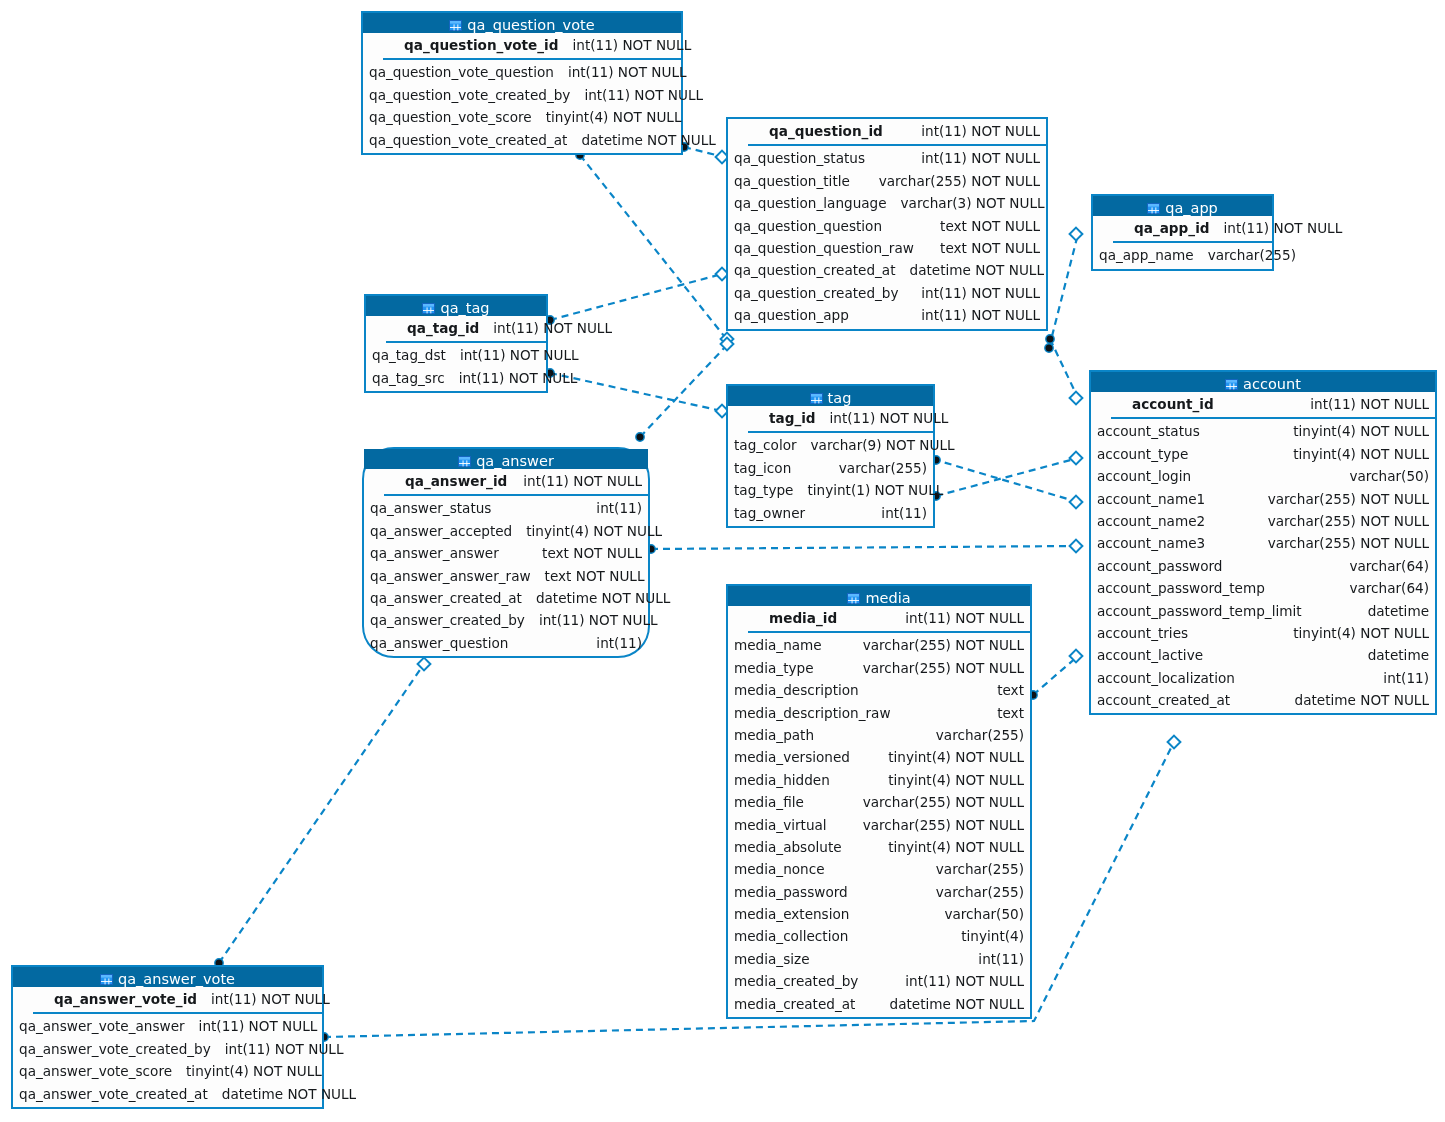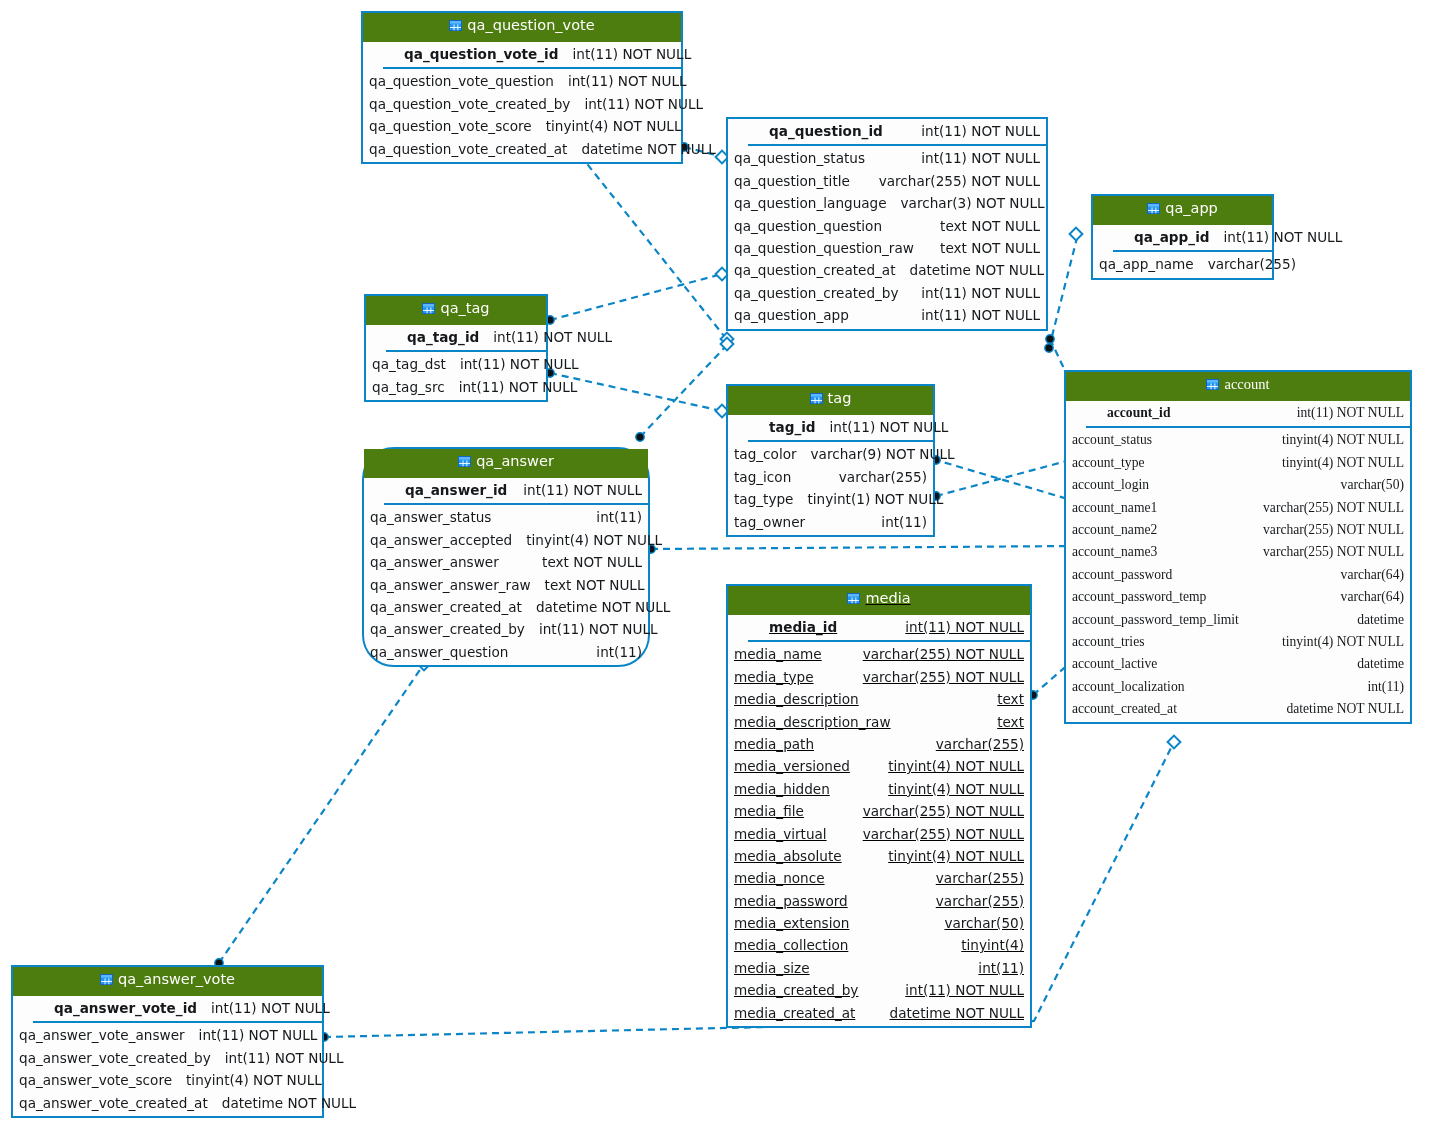--- a/index.html
+++ b/index.html
@@ -14,24 +14,24 @@
   #links{position:absolute;left:0;top:0;width:1445px;height:1122px;pointer-events:none;}
 
   .tbl{
     position:absolute;
     background:#fdfdfd;
     border:2px solid #0a85c7;
     box-sizing:border-box;
     box-shadow:0 0 0 0 rgba(0,0,0,0);
   }
   .tbl .hdr{
-    background:#4d7c0f;
+    background:#0369a1;
     color:#ffffff;
     font-size:14.5px;
-    height:29px;
+    height:20px;
     line-height:25px;
     text-align:center;
     white-space:nowrap;
     position:relative;
   }
   .tbl .hdr .ticon{
     display:inline-block;
     width:13px;height:11px;
     vertical-align:-1px;
     margin-right:5px;
@@ -245,21 +245,21 @@
         <div class="row">
           <span class="nm">qa_tag_dst</span>
           <span class="ty">int(11) NOT NULL</span>
         </div>
         <div class="row">
           <span class="nm">qa_tag_src</span>
           <span class="ty">int(11) NOT NULL</span>
         </div>
       </div>
     </div>
-    <div class="tbl" style="left: 1064px; top: 370px; width: 348px; font-family: Liberation Serif, serif;">
+    <div class="tbl" style="left: 1089px; top: 370px; width: 348px;">
       <div class="hdr"><svg viewBox="0 0 13 11" width="13" height="11" class="ticon">
           <rect x="0.5" y="0.5" width="12" height="10" fill="#2196f3" stroke="#1565c0"></rect>
           <rect x="1" y="1" width="11" height="2.6" fill="#5bb8ff"></rect>
           <rect x="4.6" y="4.4" width="0.9" height="6" fill="#ffffff"></rect>
           <rect x="8.4" y="4.4" width="0.9" height="6" fill="#ffffff"></rect>
           <rect x="1" y="7.0" width="11" height="0.9" fill="#ffffff"></rect>
         </svg><span>account</span></div>
       <div class="pkrow">
         <div class="row">
           <span class="nm">account_id</span>
@@ -392,21 +392,21 @@
         <div class="row">
           <span class="nm">qa_answer_created_by</span>
           <span class="ty">int(11) NOT NULL</span>
         </div>
         <div class="row">
           <span class="nm">qa_answer_question</span>
           <span class="ty">int(11)</span>
         </div>
       </div>
     </div>
-    <div class="tbl" style="left: 726px; top: 584px; width: 306px; text-decoration: underline;">
+    <div class="tbl" style="left: 726px; top: 584px; width: 306px;">
       <div class="hdr"><svg viewBox="0 0 13 11" width="13" height="11" class="ticon">
           <rect x="0.5" y="0.5" width="12" height="10" fill="#2196f3" stroke="#1565c0"></rect>
           <rect x="1" y="1" width="11" height="2.6" fill="#5bb8ff"></rect>
           <rect x="4.6" y="4.4" width="0.9" height="6" fill="#ffffff"></rect>
           <rect x="8.4" y="4.4" width="0.9" height="6" fill="#ffffff"></rect>
           <rect x="1" y="7.0" width="11" height="0.9" fill="#ffffff"></rect>
         </svg><span>media</span></div>
       <div class="pkrow">
         <div class="row">
           <span class="nm">media_id</span>

